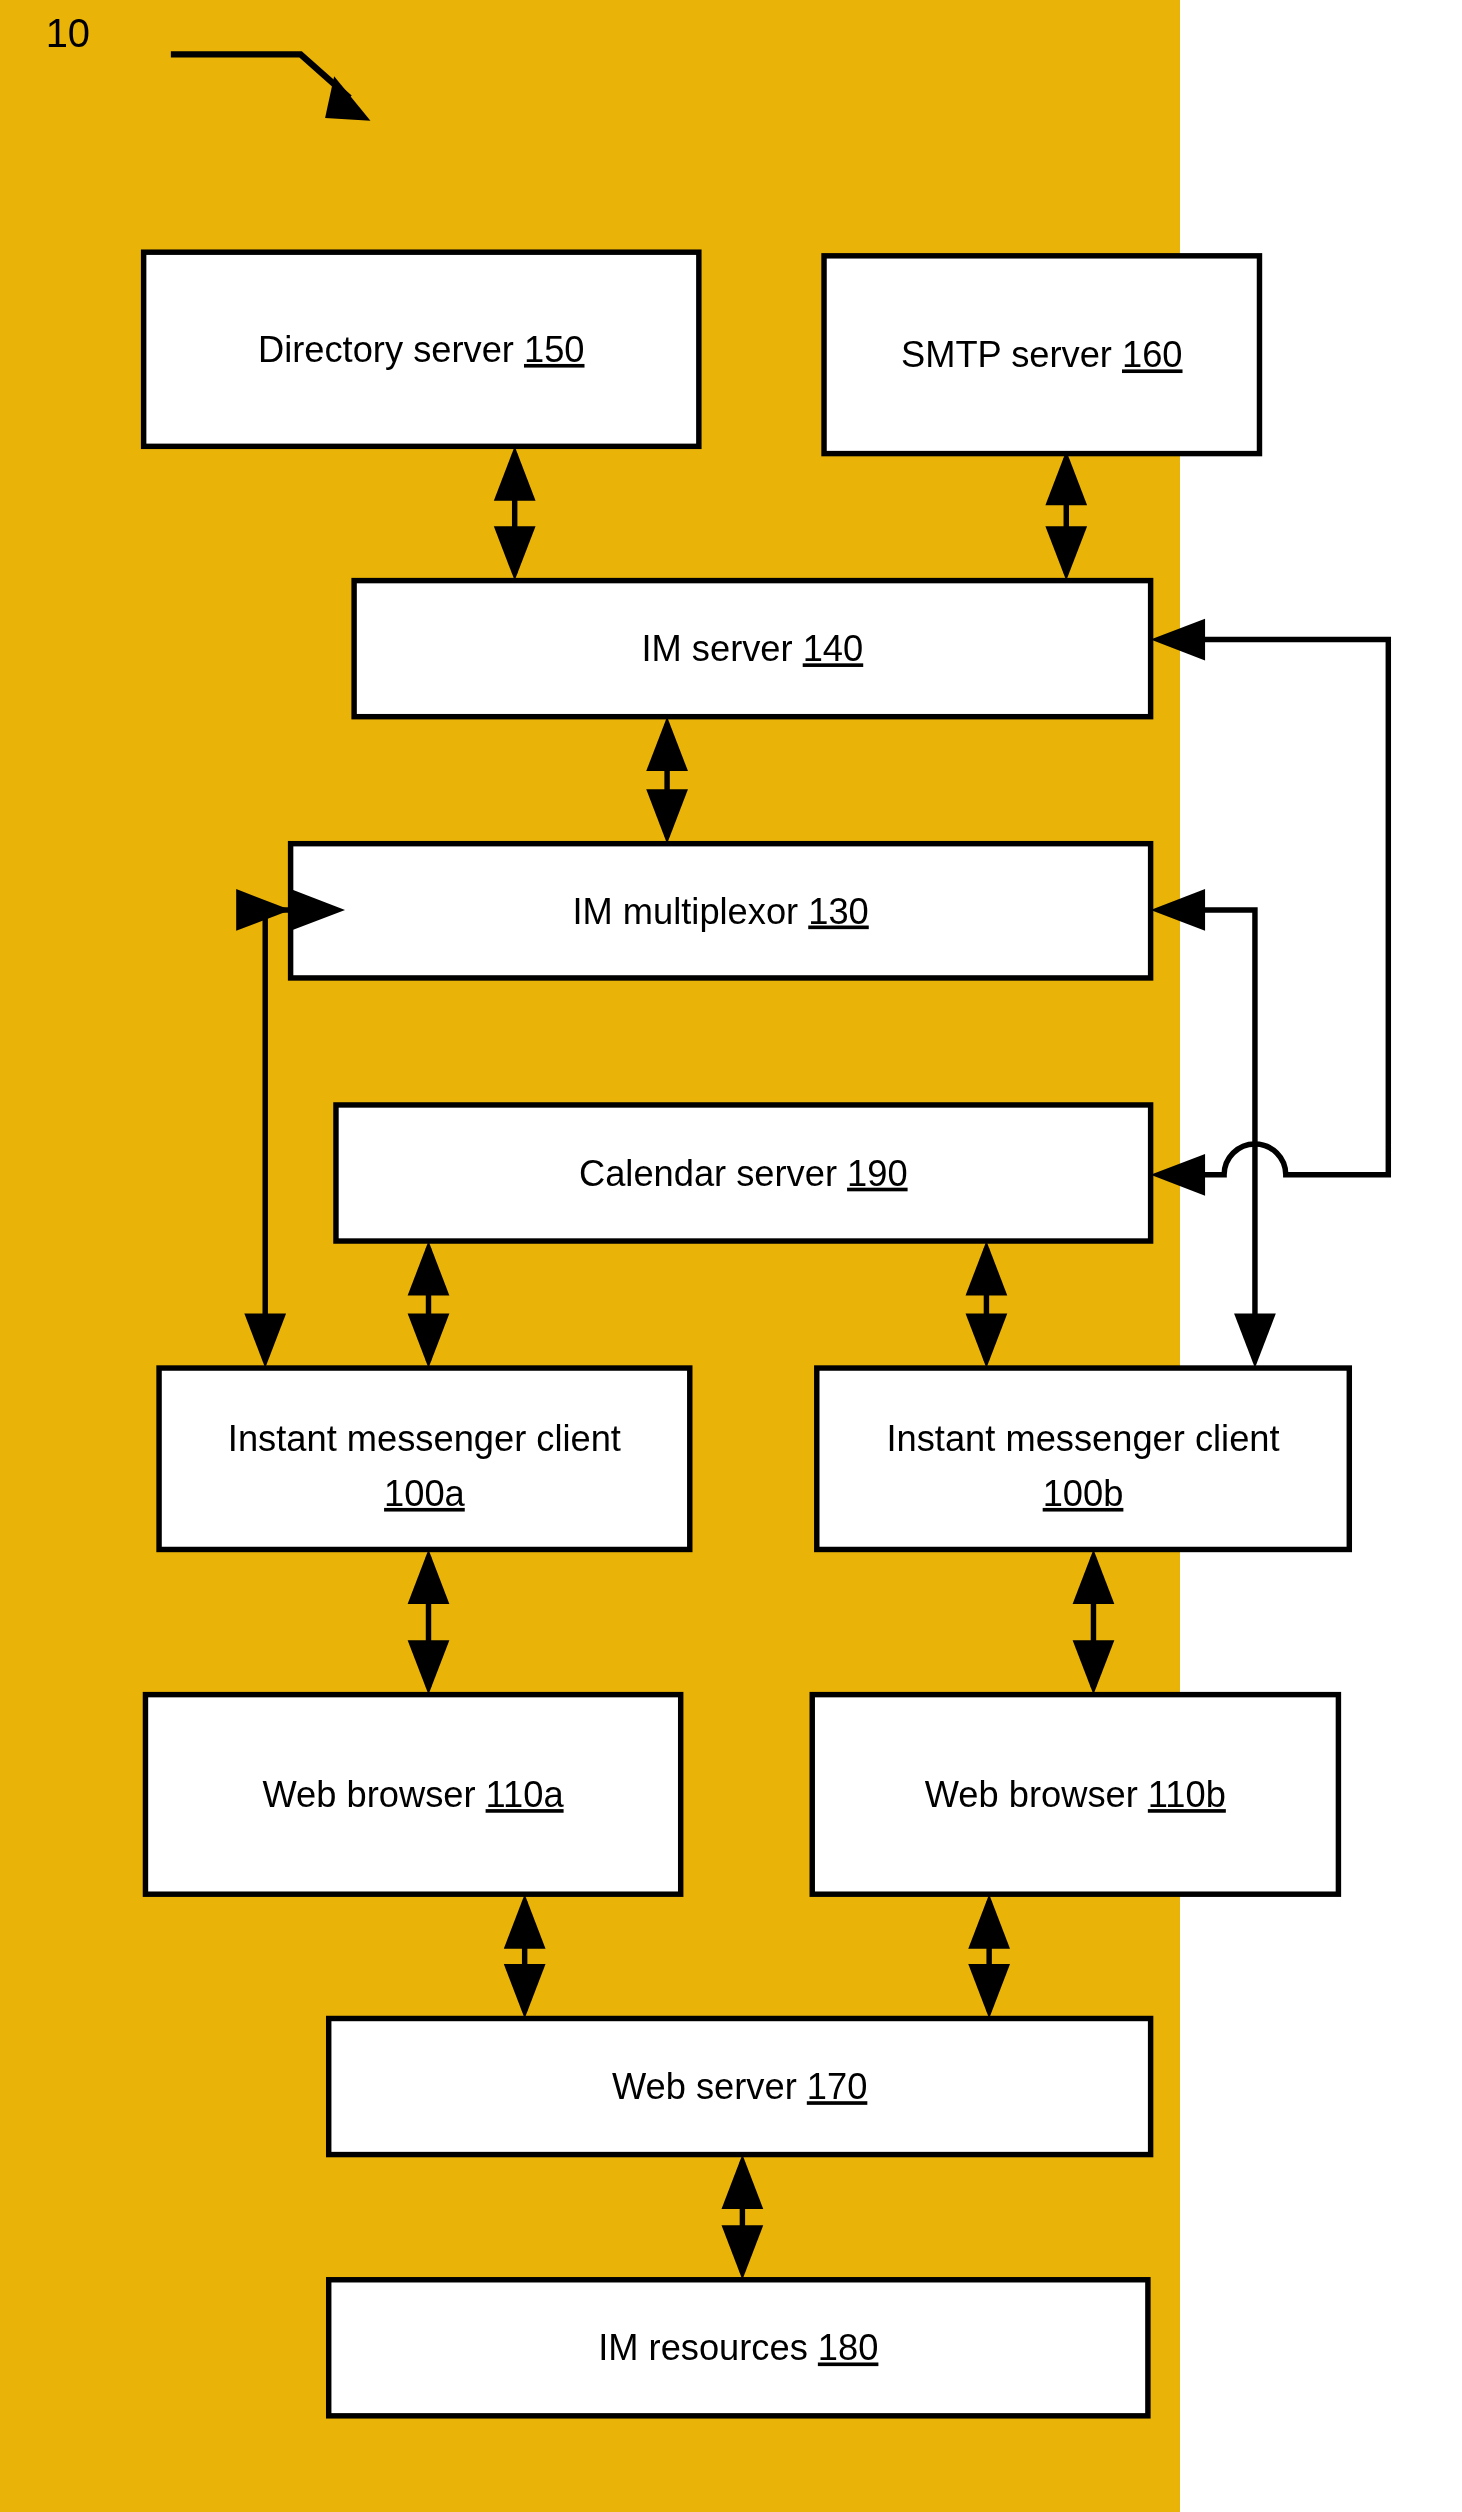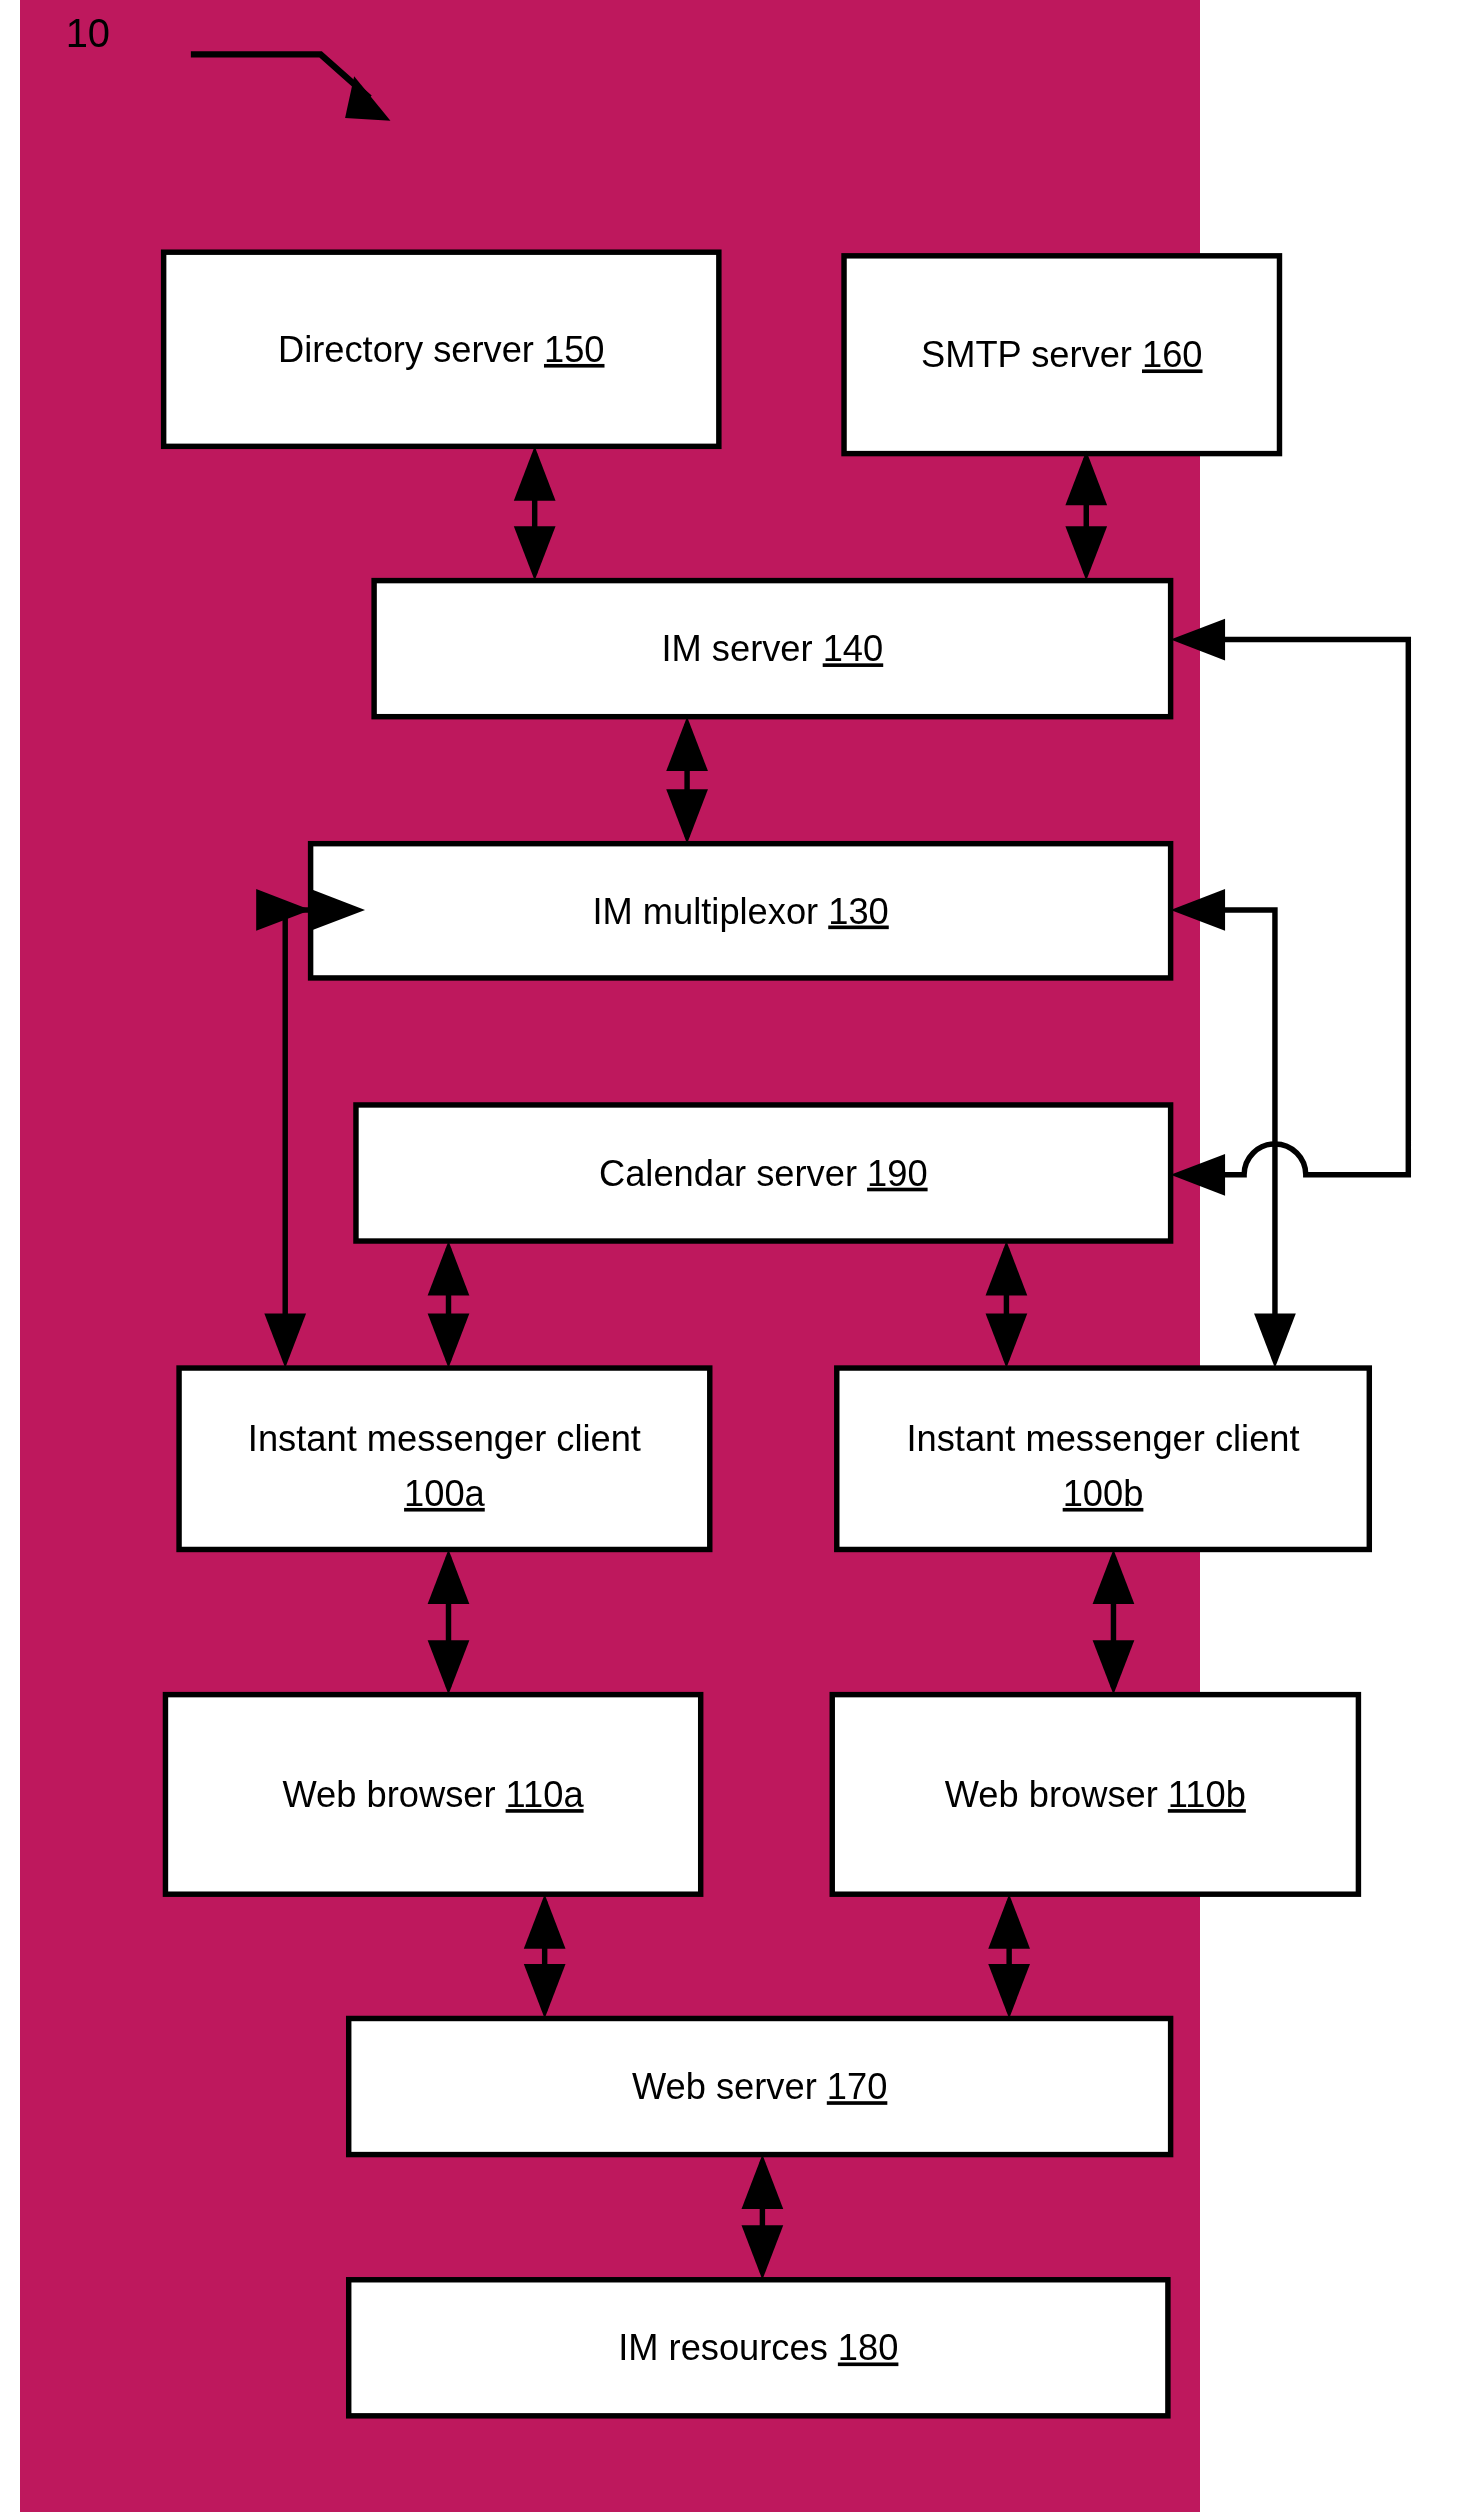--- a/index.html
+++ b/index.html
@@ -10,22 +10,21 @@
   body {
     width: 1463px;
     height: 2512px;
     font-family: "Liberation Sans", sans-serif;
     overflow: hidden;
   }
   #figure-root {
     position: relative;
     width: 1180px;
     height: 2512px;
-    background: #be185d;
-    margin-left: 20px;
+    background: #eab308;
   }
   svg#diagram {
     position: absolute;
     top: 0;
     left: 0;
     width: 1463px;
     height: 2512px;
     display: block;
   }
   .node-rect {

